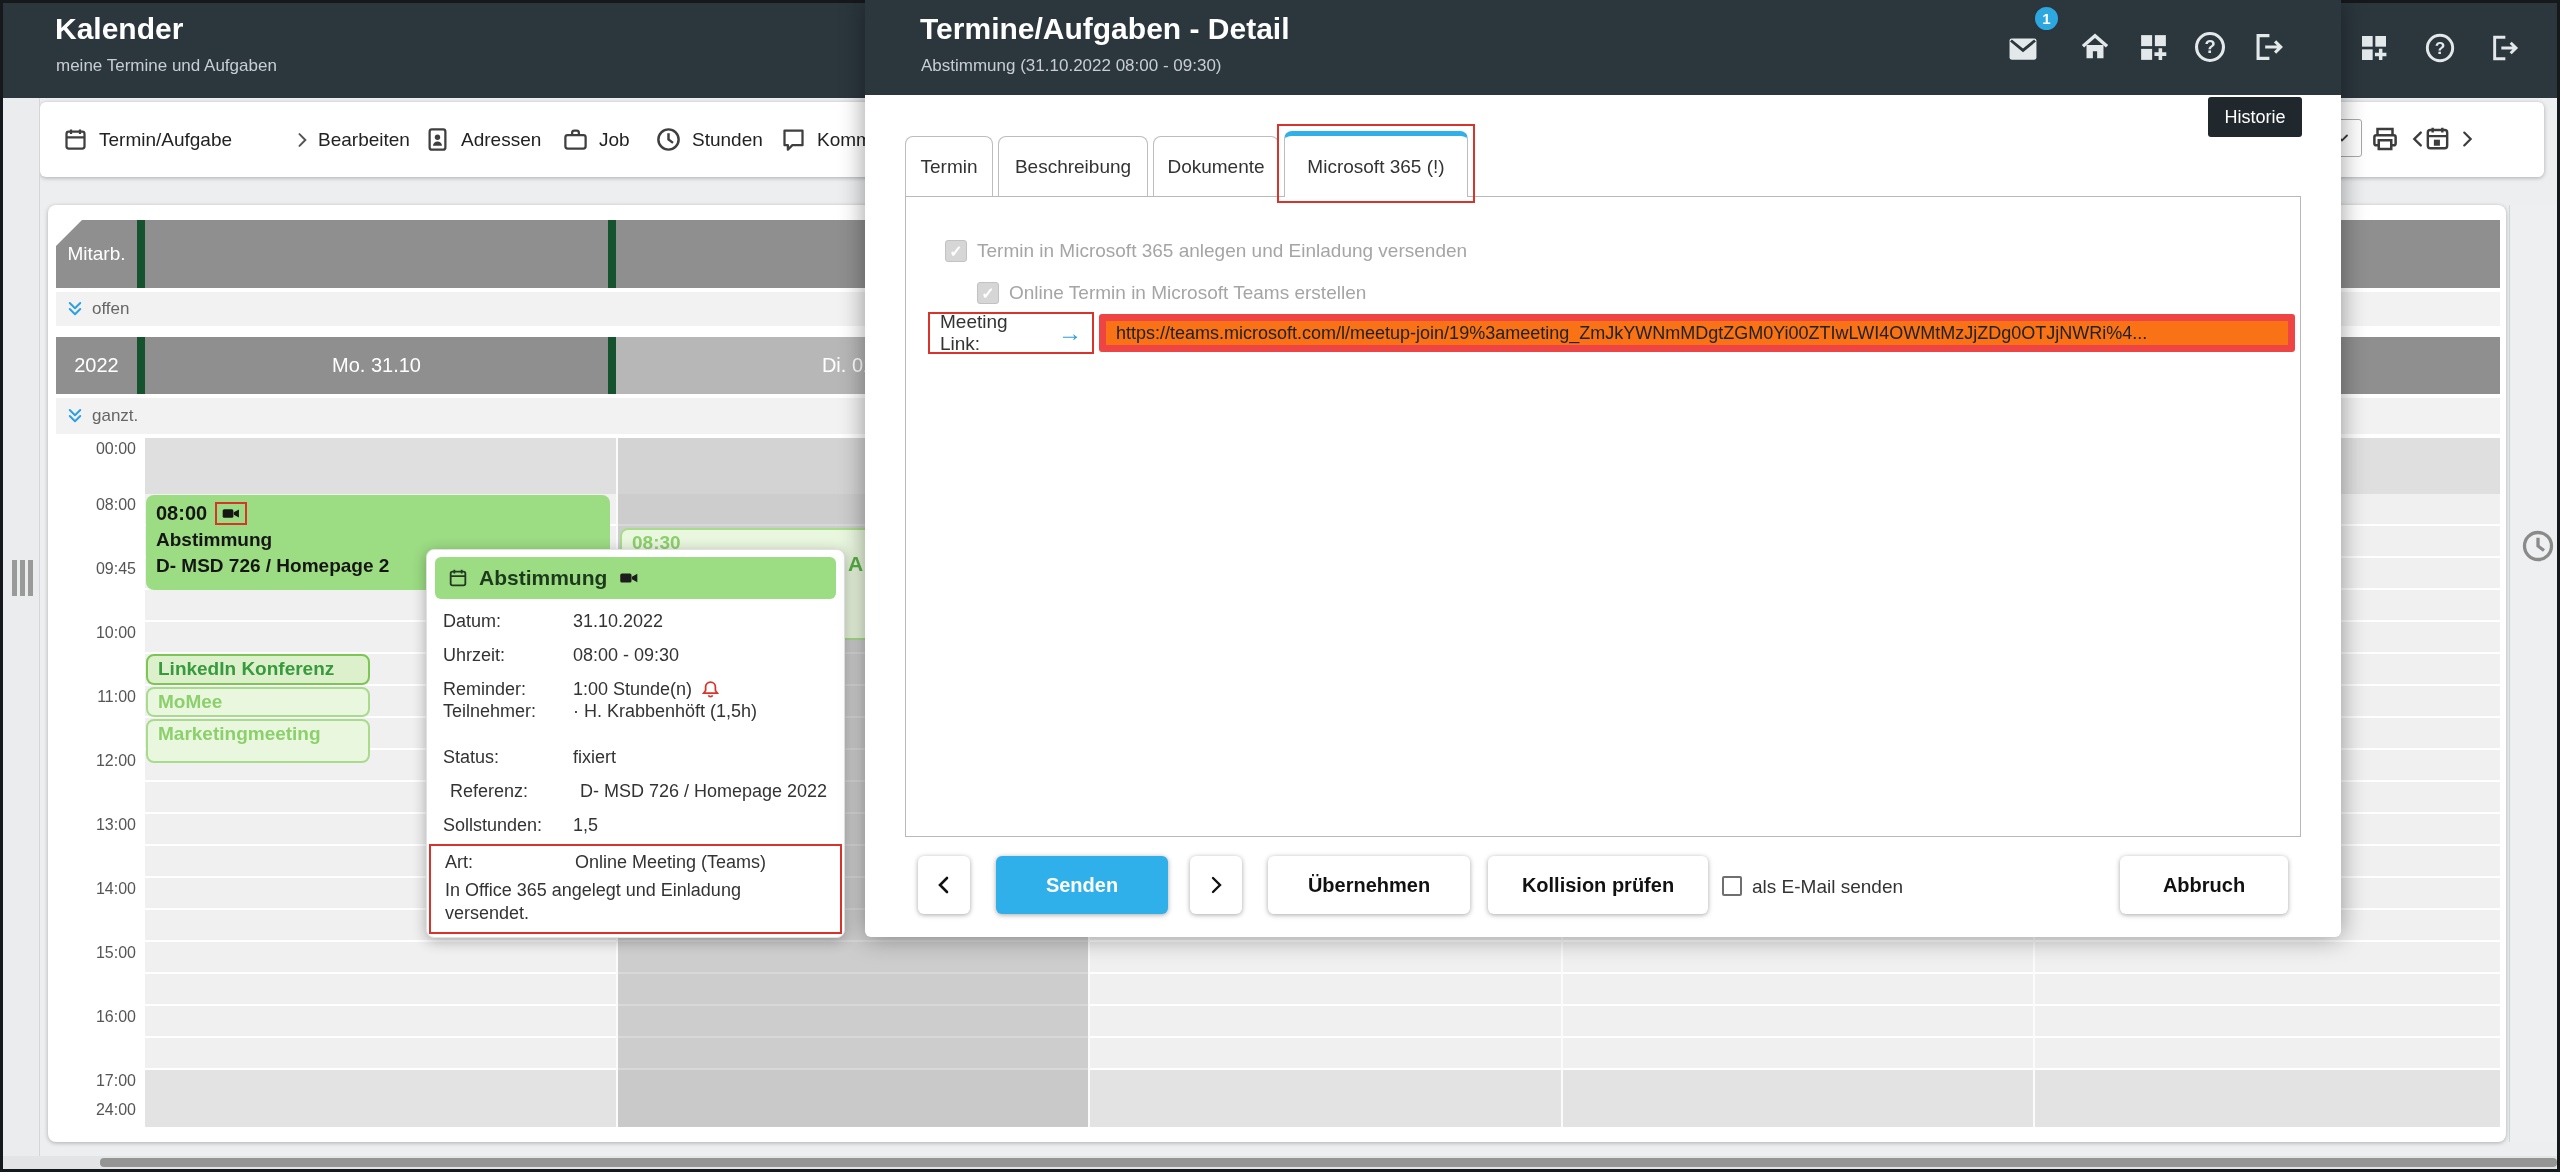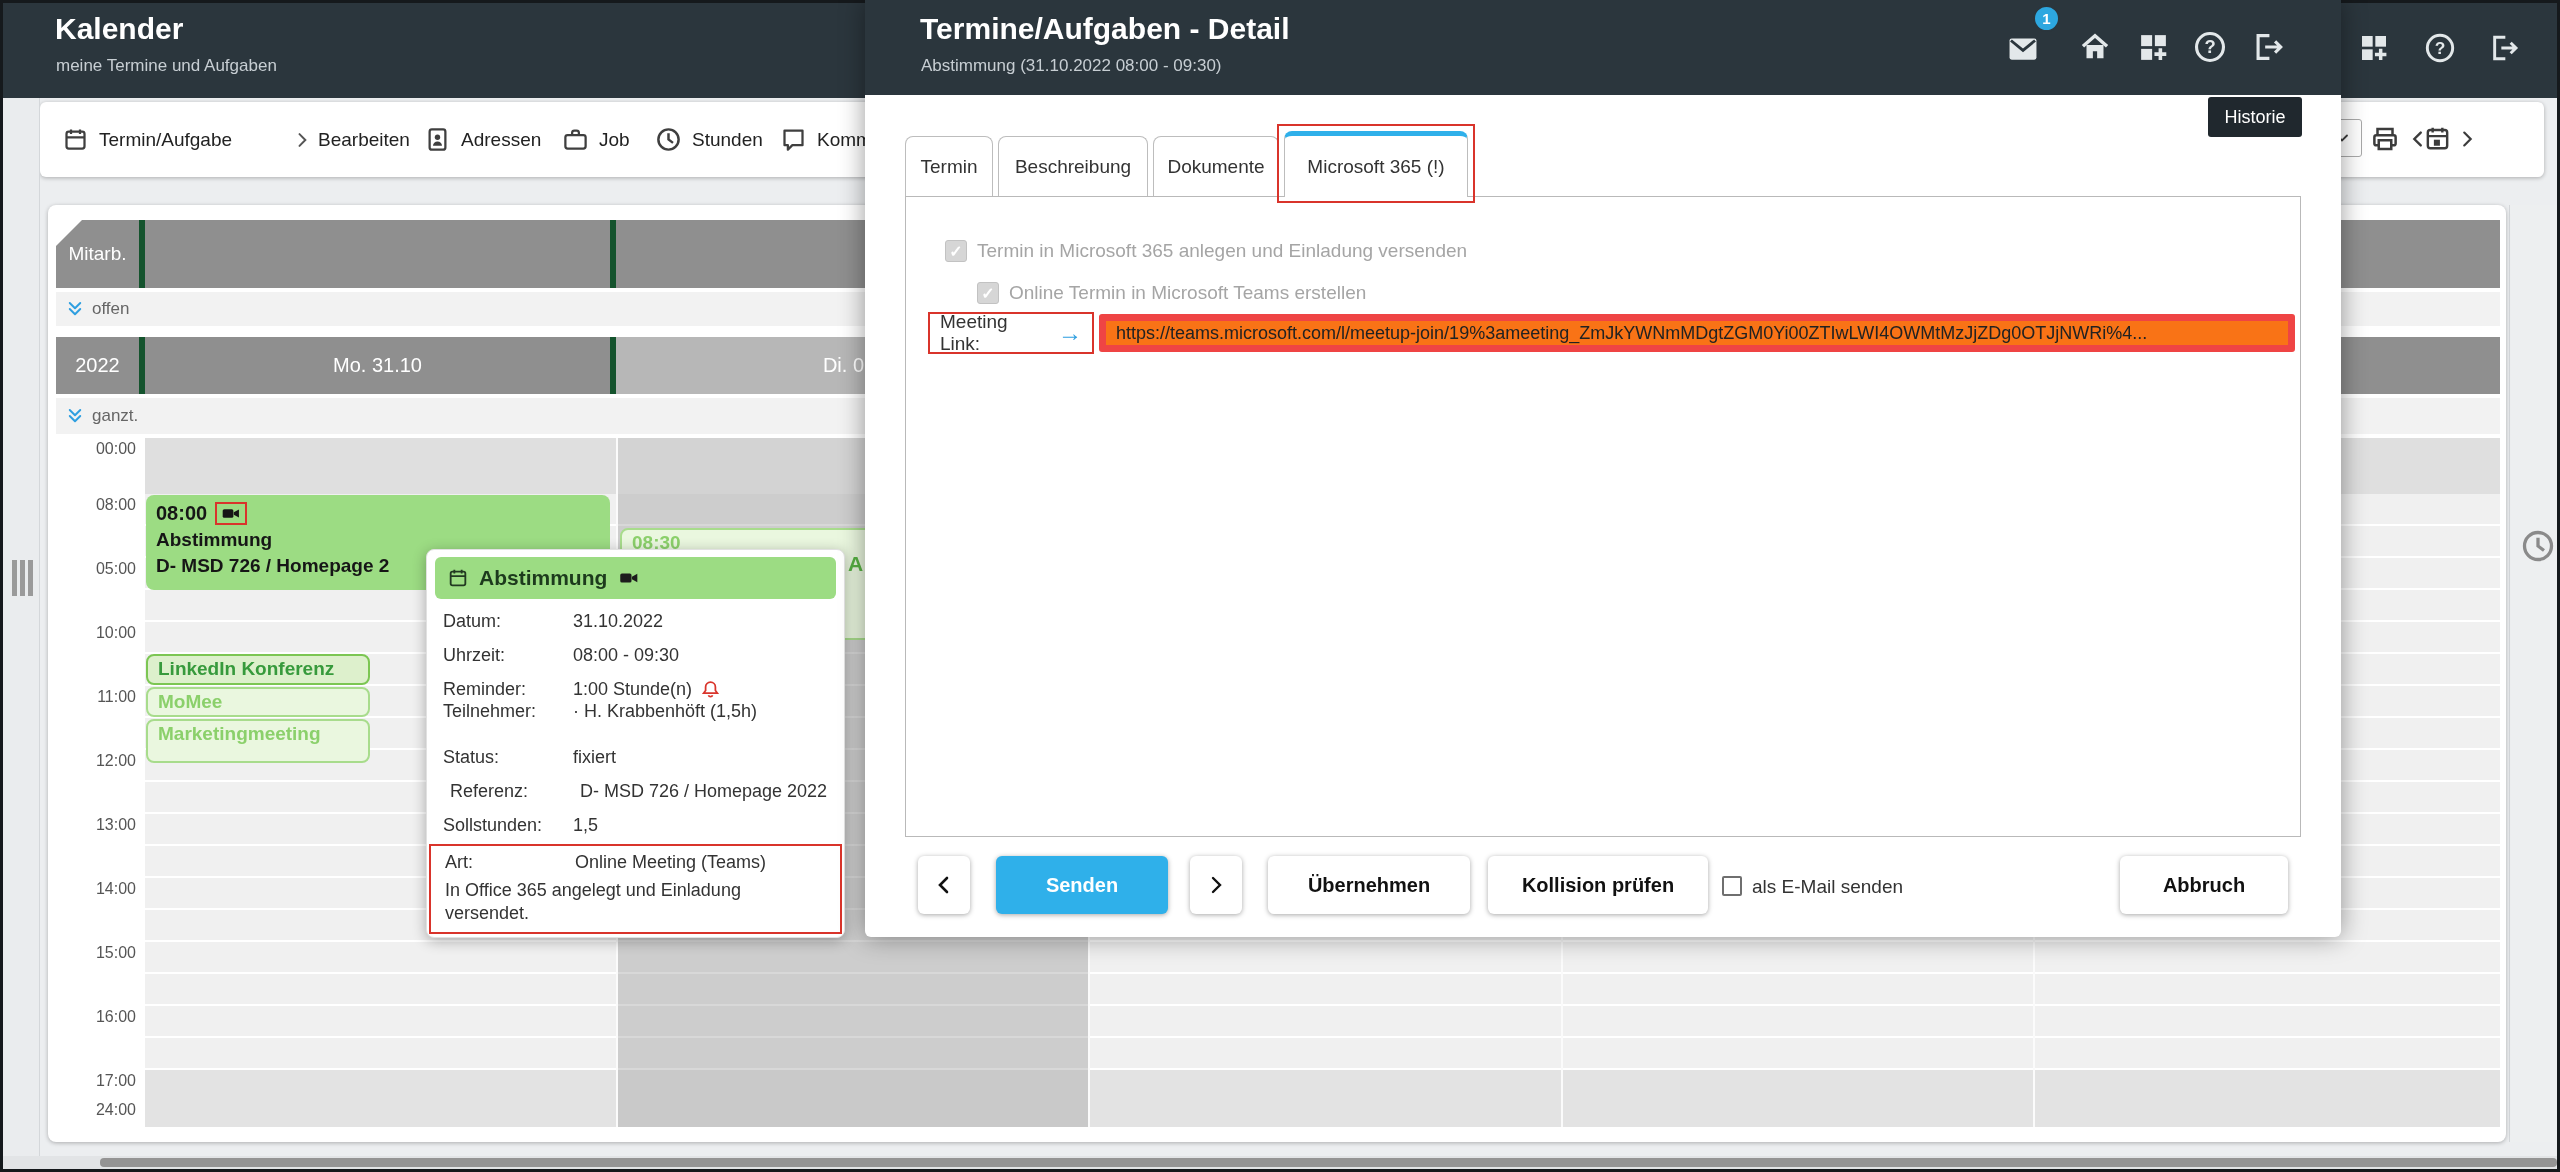--- a/index.html
+++ b/index.html
@@ -12,21 +12,21 @@
   .bar-title{font-size:30px;font-weight:bold;color:#fff;}
   .bar-sub{font-size:17px;color:#c7ced3;}
   .bar-ico{color:#e3e8ea;display:inline-flex;}
   
   .card{background:#fff;border-radius:6px;box-shadow:0 1px 4px rgba(0,0,0,.28);}
   
   .menu-item{display:inline-flex;align-items:center;gap:10px;font-size:19px;color:#222;}
   .menu-ico{color:#3f3f3f;display:inline-flex;}
   
   .hcell{background:#8f8f8f;color:#fff;display:flex;align-items:center;justify-content:center;
-         font-size:20px;border-right:6px solid #14532d;}
+         font-size:20px;border-right:8px solid #14532d;}
   .hcell.light{background:#b7b7b7;}
   .band{background:#f2f2f2;display:flex;align-items:center;gap:8px;padding-left:10px;
         font-size:17px;color:#666;}
   .tlab{font-size:16px;color:#555;text-align:right;width:88px;left:48px;}
   .corner-cut:before{content:"";position:absolute;left:0;top:0;width:0;height:0;
         border-top:26px solid #fff;border-right:26px solid transparent;}
   .colblk{border-left:2px solid #fbfbfb;}
   .mid-norm{background:repeating-linear-gradient(to bottom,#f0f0f0 0 30px,#ffffff 30px 32px);}
   .mid-di{background:repeating-linear-gradient(to bottom,#cdcdcd 0 30px,#d8d8d8 30px 32px);}
   
@@ -286,21 +286,21 @@
     <span style="color:#2f9fe0;display:inline-flex;">
         <svg width="18" height="18">
           <use href="#i-dchev"></use>
         </svg>
       </span>
     <span>ganzt.</span>
   </div>
 
   <div class="abs tlab" style="top:440px;">00:00</div>
   <div class="abs tlab" style="top:496px;">08:00</div>
-  <div class="abs tlab" style="top:560px;">05:00</div>
+  <div class="abs tlab" style="top:560px;">09:45</div>
   <div class="abs tlab" style="top:624px;">10:00</div>
   <div class="abs tlab" style="top:688px;">11:00</div>
   <div class="abs tlab" style="top:752px;">12:00</div>
   <div class="abs tlab" style="top:816px;">13:00</div>
   <div class="abs tlab" style="top:880px;text-align:right;">14:00</div>
   <div class="abs tlab" style="top:944px;">15:00</div>
   <div class="abs tlab" style="top:1008px;">16:00</div>
   <div class="abs tlab" style="top:1072px;">17:00</div>
   <div class="abs tlab" style="top:1101px;">24:00</div>
 

